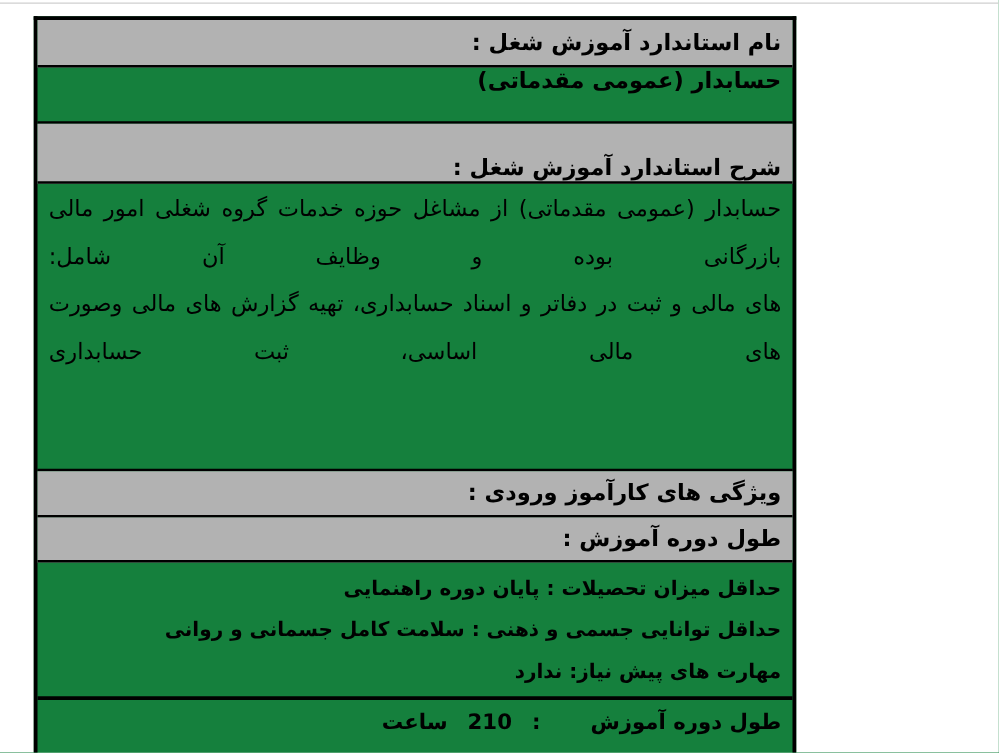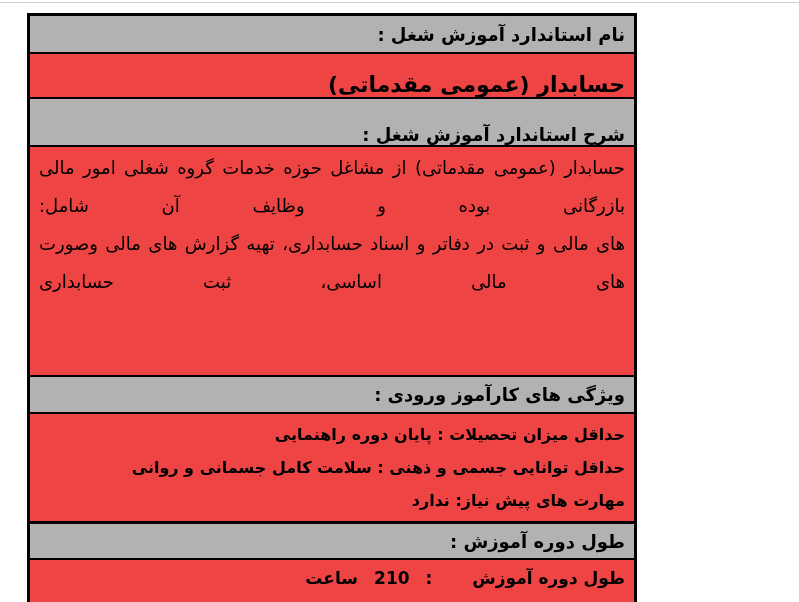--- a/index.html
+++ b/index.html
@@ -17,38 +17,38 @@
     width: 799px; height: 1px;
     background: var(--top-rule, #cfcfcf);
   }
   .doc-table {
     position: absolute; top: 13px; left: 27px;
     width: 610px;
     box-sizing: border-box;
     border: 3px solid var(--border, #000000);
     border-bottom: none;
     direction: rtl;
-    background: #ef4444;
+    background: #15803d;
   }
   .row {
     box-sizing: border-box;
     border-bottom: 2px solid var(--border, #000000);
     padding: 0 9px;
     color: #000;
     overflow: hidden;
   }
   .gray { background: var(--header-bg, #b2b2b2); }
   .hdr {
     display: flex; align-items: center;
     font-weight: bold; font-size: 18px;
     letter-spacing: 0;
   }
   .r-name-hdr   { height: 38px; }
-  .r-name-val   { height: 45px; display: flex; align-items: flex-end;
-                  font-weight: bold; font-size: 22px; }
+  .r-name-val   { height: 45px; display: flex; align-items: flex-start;
+                  font-weight: bold; font-size: 18px; }
   .r-desc-hdr   { height: 48px; align-items: flex-end; }
   .r-paragraph  { height: 230px; font-size: 18px; line-height: 38px; padding-top: 2px; }
   .para-line    { text-align: justify; text-align-last: justify; }
   .r-trainee-hdr{ height: 37px; }
   .r-trainee    { height: 110px; border-bottom-width: 3px;
                   font-weight: bold; font-size: 16px; line-height: 33px; padding-top: 4px; }
   .r-dur-hdr    { height: 36px; }
   .r-duration   { height: 42px; border-bottom: none;
                   font-weight: bold; font-size: 17px; padding-top: 8px; }
   .dur-label { margin-left: 40px; }
@@ -77,27 +77,27 @@
   <div class="row r-paragraph">
     <div class="para-line">حسابدار (عمومی مقدماتی) از مشاغل حوزه خدمات گروه شغلی امور مالی بازرگانی بوده و وظایف آن  شامل:</div>
     <div class="para-line">های مالی و ثبت در دفاتر و اسناد حسابداری، تهیه  گزارش های مالی وصورت های مالی اساسی، ثبت حسابداری</div>
 
   </div>
 
   <div class="row gray hdr r-trainee-hdr">
     <span>ویژگی های کارآموز ورودی :</span>
   </div>
 
+  <div class="row gray hdr r-dur-hdr">
+    <span>طول دوره آموزش :</span>
+  </div>
+
   <div class="row r-trainee">
     <div>حداقل میزان تحصیلات : پایان دوره راهنمایی</div>
     <div>حداقل توانایی جسمی و ذهنی : سلامت کامل جسمانی و روانی</div>
     <div>مهارت های پیش نیاز: ندارد</div>
-  </div>
-
-  <div class="row gray hdr r-dur-hdr">
-    <span>طول دوره آموزش :</span>
   </div>
 
   <div class="row r-duration">
     <span class="dur-label">طول دوره آموزش</span><span class="dur-sep">:</span><span class="dur-value">210</span><span>ساعت</span>
   </div>
 
 </div>
 
 </body></html>

